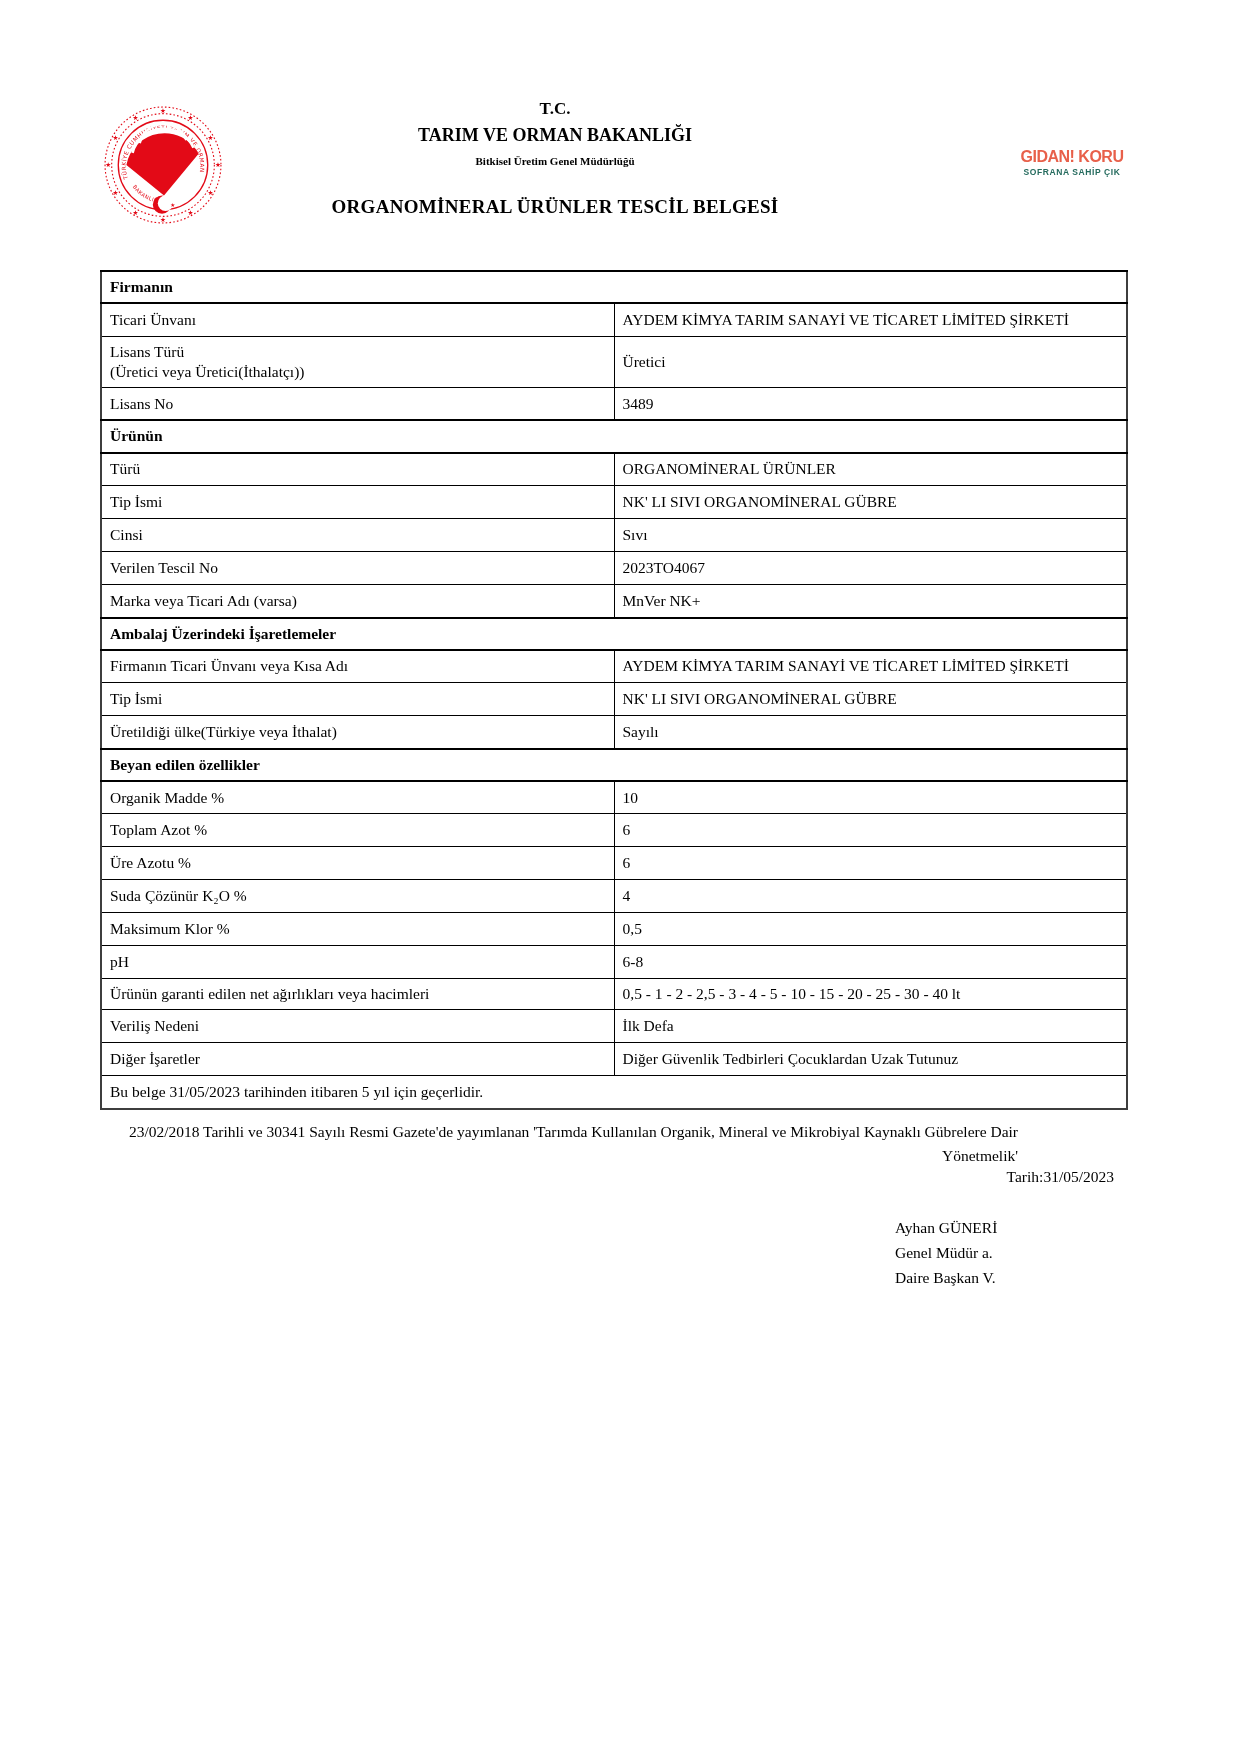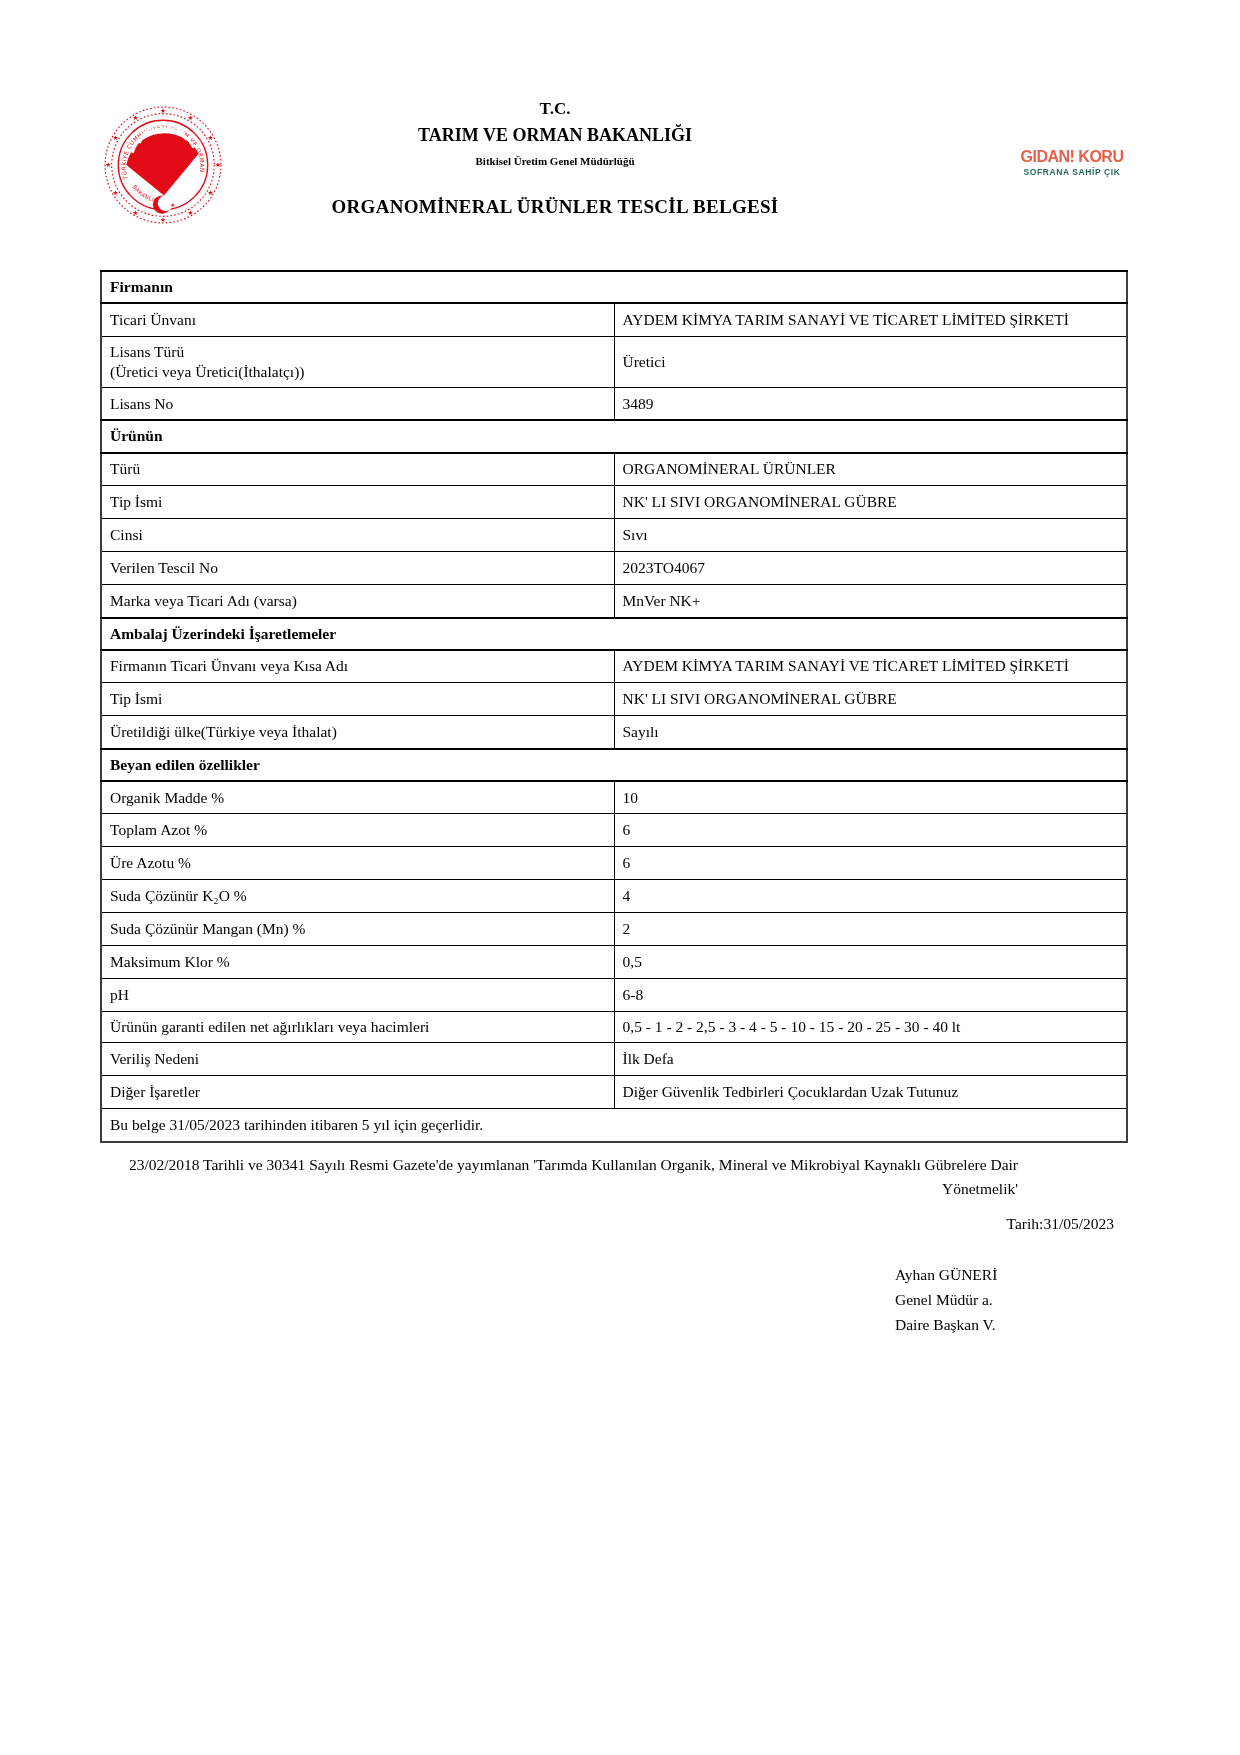--- a/index.html
+++ b/index.html
@@ -34,21 +34,21 @@
   table.cert td {
     border:1px solid #000; padding:5px 8px; vertical-align:middle; line-height:1.3;
     overflow:hidden;
   }
   td.lbl { width:316px; }
   tr.sec td { font-weight:bold; border-top:2px solid #000; border-bottom:2px solid #000; }
   tr.plain td { font-weight:normal; }
   tr.std td { height:33px;font-family:Liberation Serif, serif; }
   
   .regulation { margin-top:10px; width:918px; font-size:15.5px; line-height:1.55;text-align:right; }
-  .date-line { margin-top:14px; width:1028px; text-align:right; padding-right:14px; font-size:15.5px; }
+  .date-line { width:1028px; text-align:right; padding-right:14px; font-size:15.5px; }
   .signature { margin-top:30px; margin-left:795px; font-size:15.5px; line-height:1.6; }
 </style>
 </head>
 <body>
 
 <div class="emblem">
   <svg viewBox="0 0 120 120" width="122" height="122">
     <g fill="none" stroke="#e30a17">
       <circle cx="60" cy="60" r="57" stroke-width="1.1" stroke-dasharray="1.6,2.1"></circle>
       <circle cx="60" cy="60" r="50.5" stroke-width="1.1" stroke-dasharray="1.6,2.1"></circle>
@@ -170,24 +170,20 @@
         </tr>
     <tr class="std">
           <td class="lbl">Üre Azotu %</td>
           <td>6</td>
         </tr>
     <tr class="std">
           <td class="lbl">Suda Çözünür K₂O %</td>
           <td>4</td>
         </tr>
     <tr class="std">
-          <td class="lbl">Suda Çözünür Mangan (Mn) %</td>
-          <td>2</td>
-        </tr>
-    <tr class="std">
           <td class="lbl">Maksimum Klor %</td>
           <td>0,5</td>
         </tr>
     <tr class="std">
           <td class="lbl">pH</td>
           <td>6-8</td>
         </tr>
     <tr>
           <td class="lbl">Ürünün garanti edilen net ağırlıkları veya hacimleri</td>
           <td>0,5 - 1 - 2 - 2,5 - 3 - 4 - 5 - 10 - 15 - 20 - 25 - 30 - 40 lt</td>

